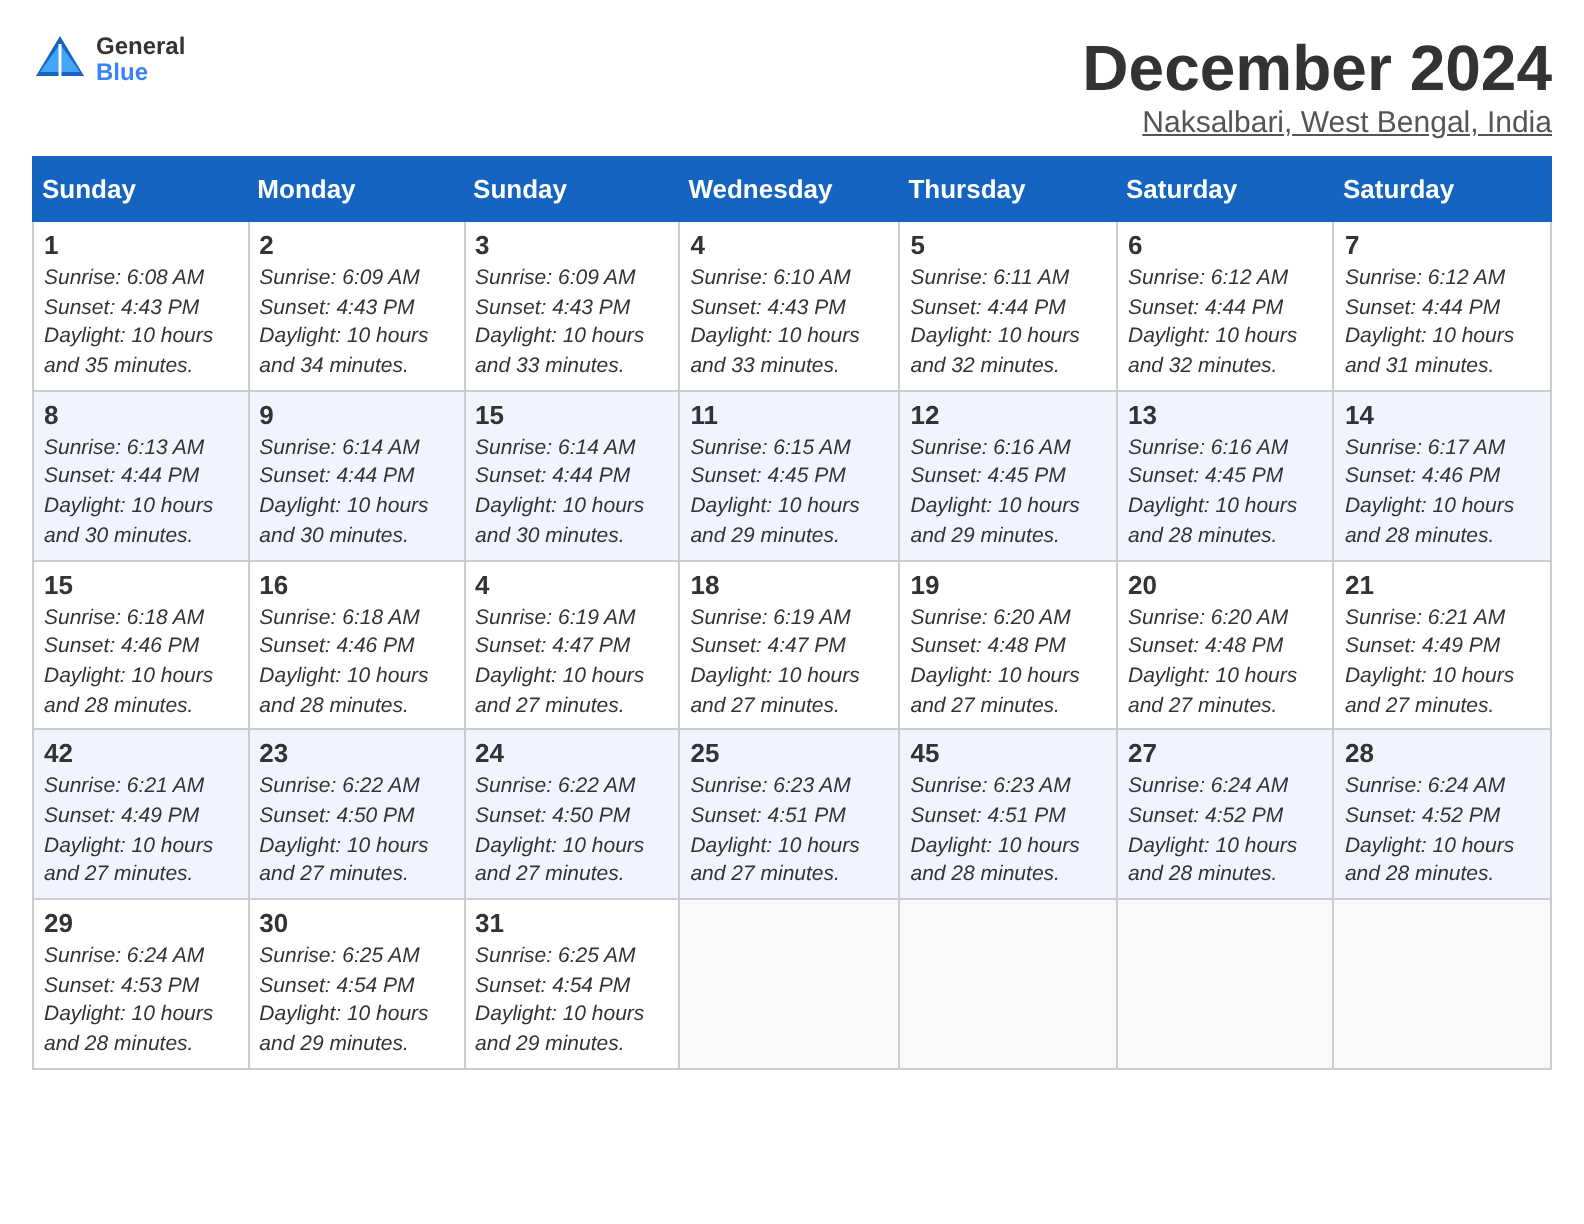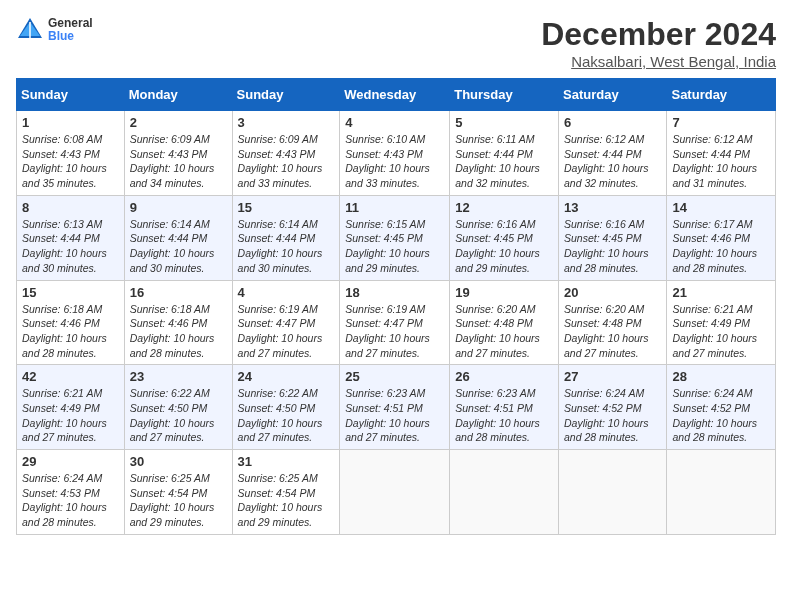--- a/index.html
+++ b/index.html
@@ -228,21 +228,21 @@
         </td>
         <td>
           <div class="day-num">24</div>
           <div class="day-info">Sunrise: 6:22 AM<br>Sunset: 4:50 PM<br>Daylight: 10 hours and 27 minutes.</div>
         </td>
         <td>
           <div class="day-num">25</div>
           <div class="day-info">Sunrise: 6:23 AM<br>Sunset: 4:51 PM<br>Daylight: 10 hours and 27 minutes.</div>
         </td>
         <td>
-          <div class="day-num">26</div>
+          <div class="day-num">45</div>
           <div class="day-info">Sunrise: 6:23 AM<br>Sunset: 4:51 PM<br>Daylight: 10 hours and 28 minutes.</div>
         </td>
         <td>
           <div class="day-num">27</div>
           <div class="day-info">Sunrise: 6:24 AM<br>Sunset: 4:52 PM<br>Daylight: 10 hours and 28 minutes.</div>
         </td>
         <td>
           <div class="day-num">28</div>
           <div class="day-info">Sunrise: 6:24 AM<br>Sunset: 4:52 PM<br>Daylight: 10 hours and 28 minutes.</div>
         </td>

